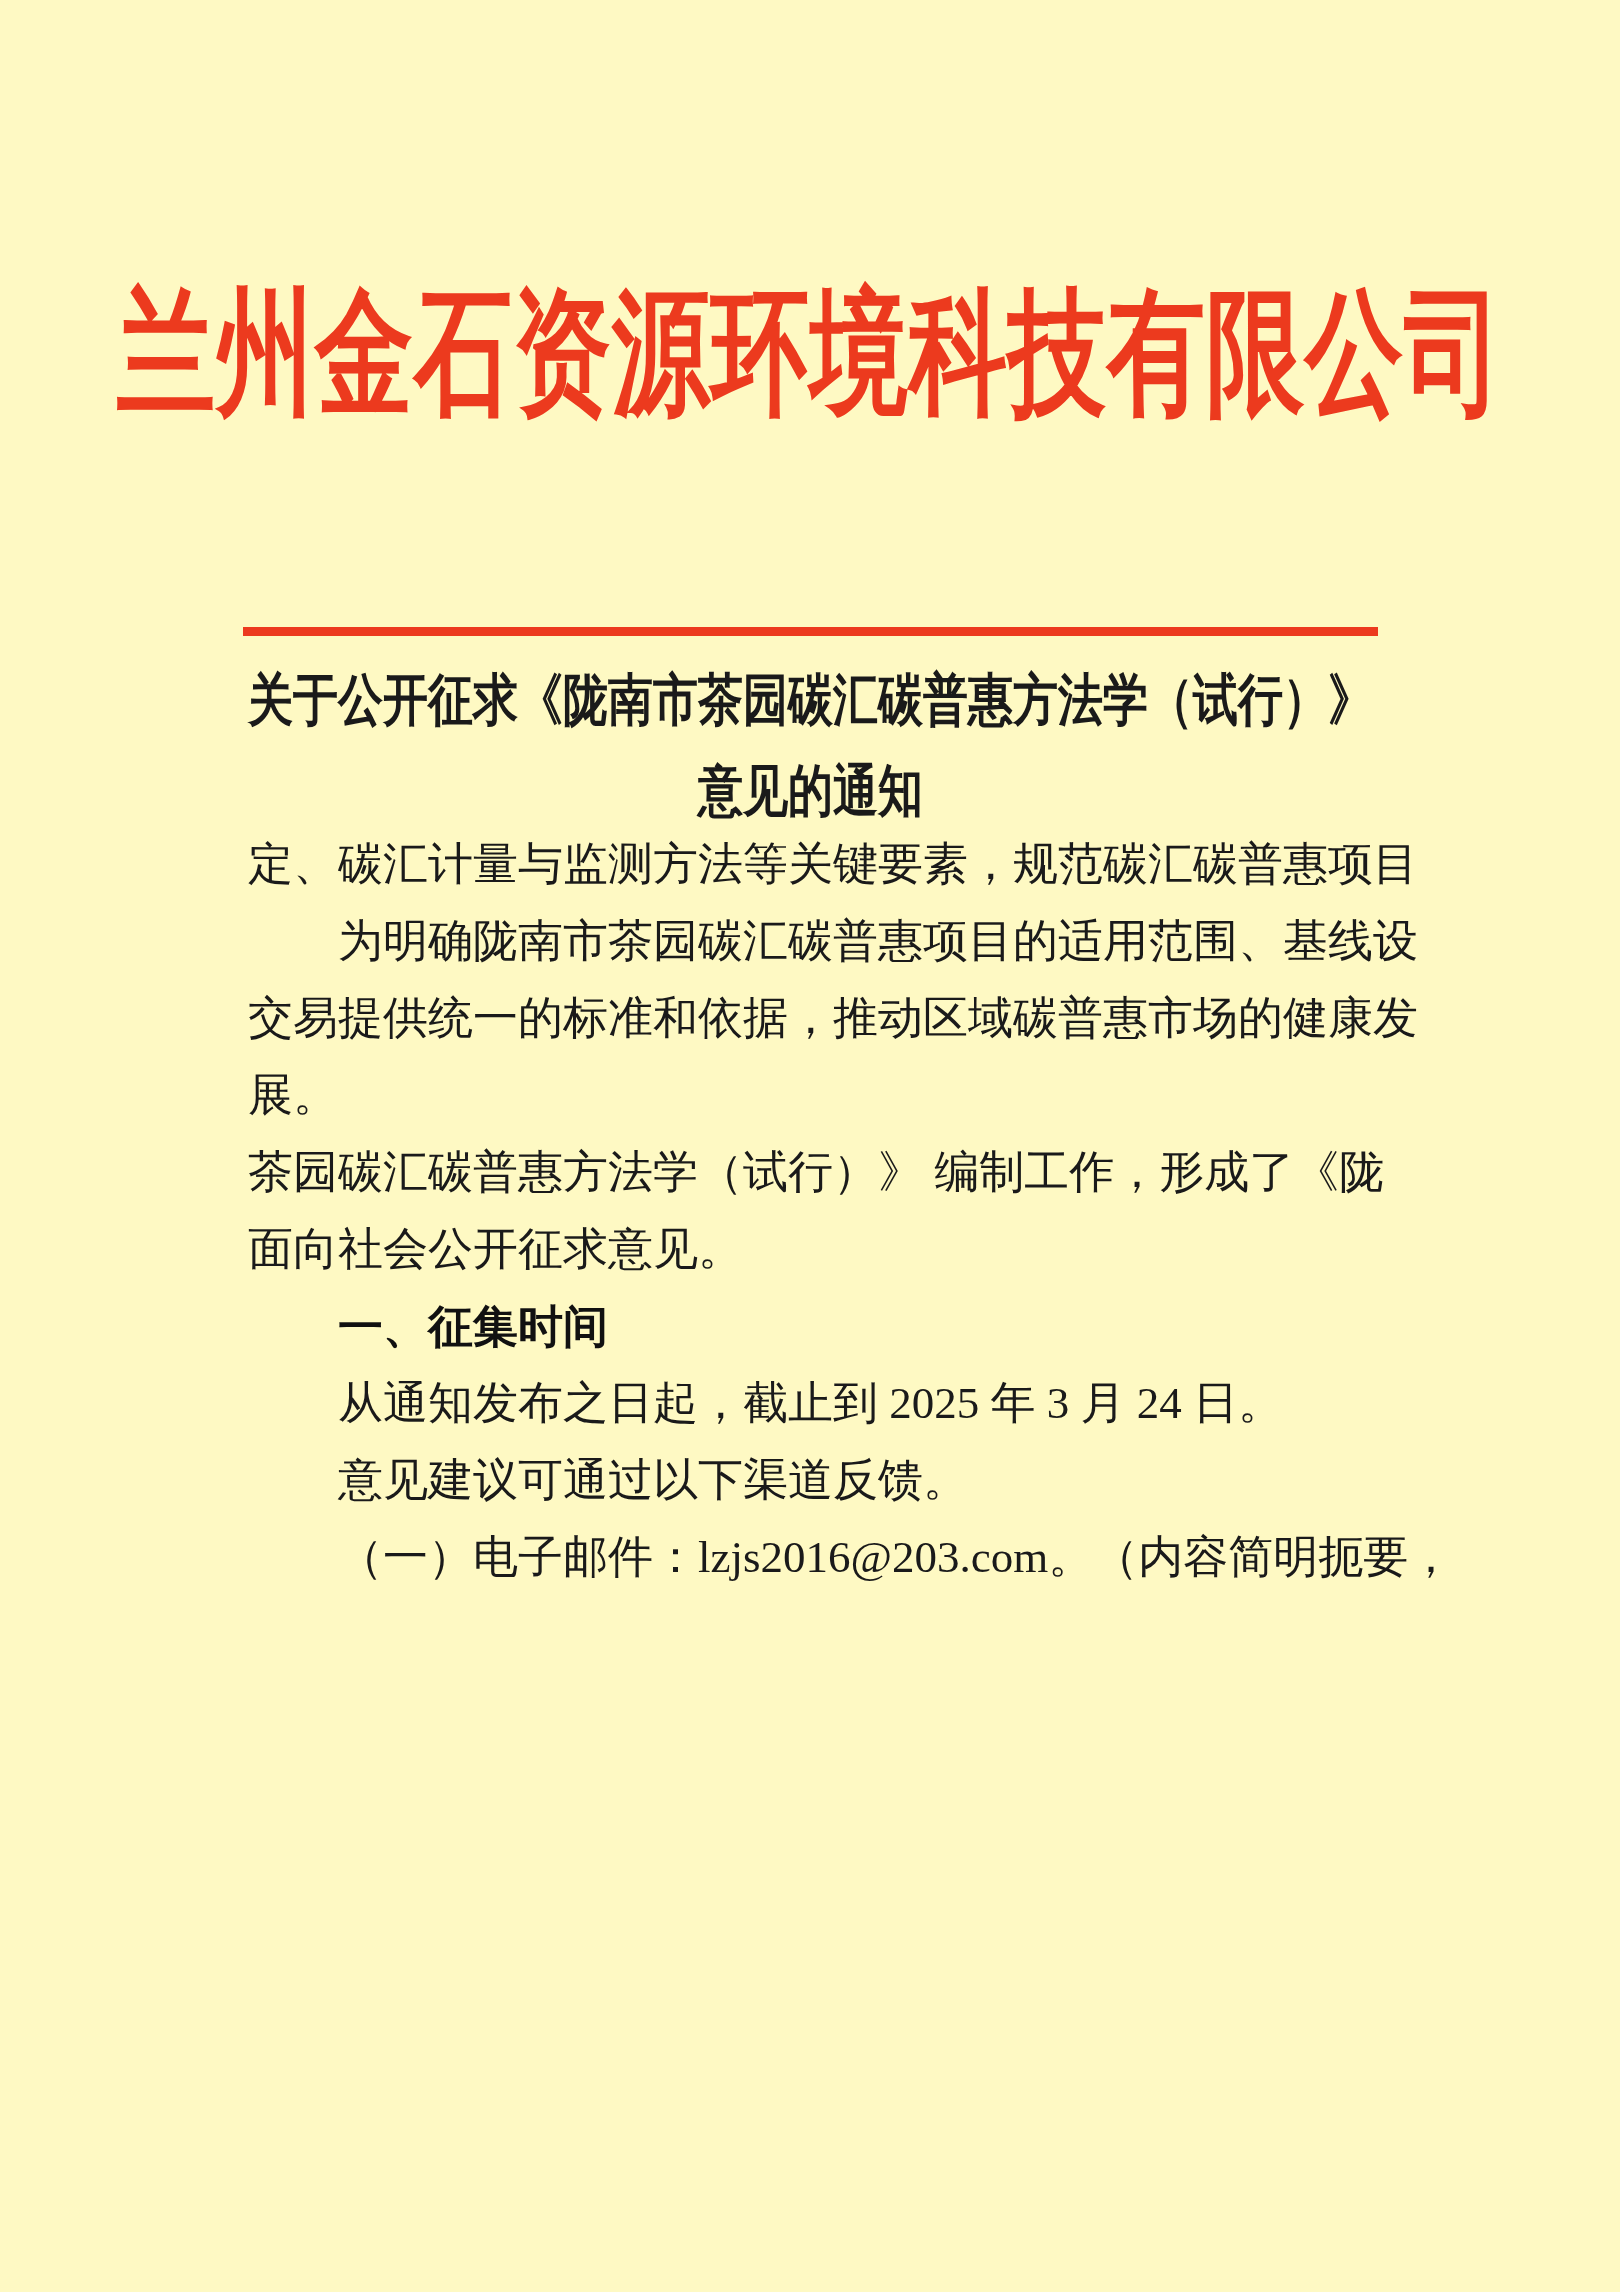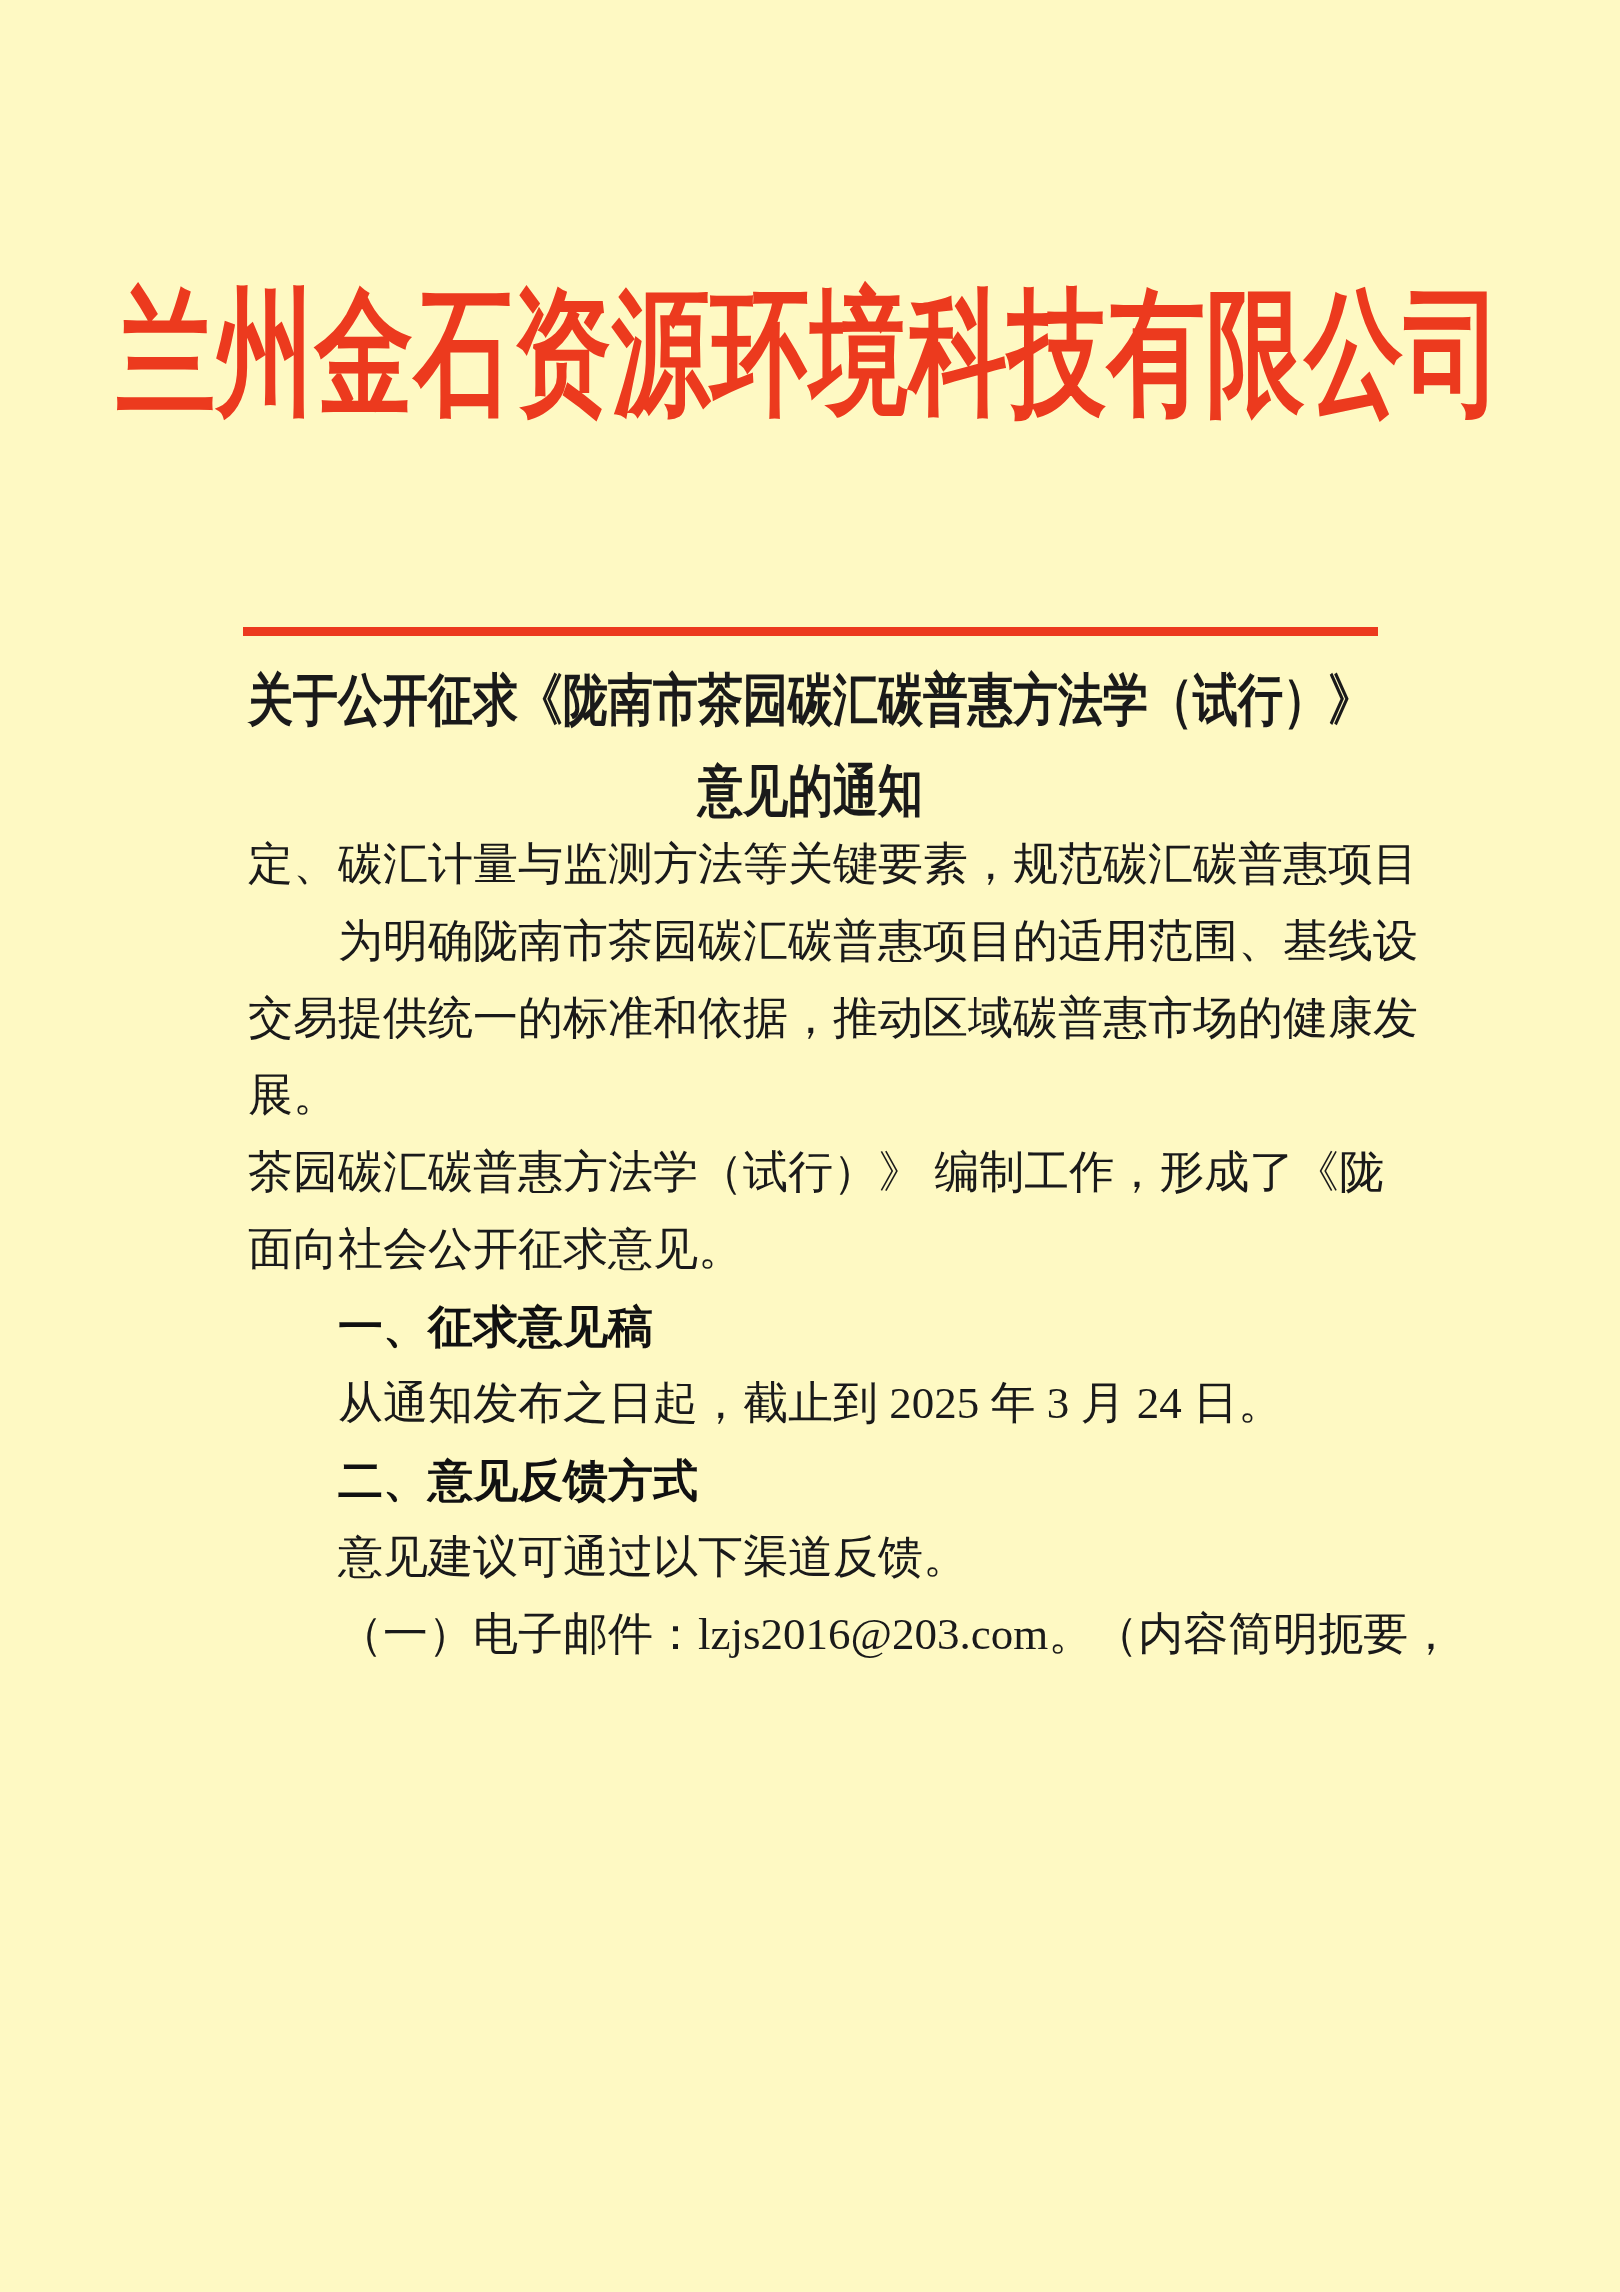--- a/index.html
+++ b/index.html
@@ -85,21 +85,20 @@
     <div>意见的通知</div>
   </div>
 
   <div class="notice-body">
       <div class="line">定、碳汇计量与监测方法等关键要素，规范碳汇碳普惠项目</div>
       <div class="line indent">为明确陇南市茶园碳汇碳普惠项目的适用范围、基线设</div>
       <div class="line">交易提供统一的标准和依据，推动区域碳普惠市场的健康发</div>
       <div class="line">展。</div>
       <div class="line">茶园碳汇碳普惠方法学（试行）》 编制工作，形成了《陇</div>
       <div class="line">面向社会公开征求意见。</div>
-      <div class="line heading indent">一、征求意见稿</div>
+      <div class="line heading indent">一、征集时间</div>
       <div class="line indent">从通知发布之日起，截止到 2025 年 3 月 24 日。</div>
-      <div class="line heading indent">二、意见反馈方式</div>
       <div class="line indent">意见建议可通过以下渠道反馈。</div>
       <div class="line indent">（一）电子邮件：lzjs2016@203.com。（内容简明扼要，</div>
     </div>
 
 </div>
 
 
 </body></html>

